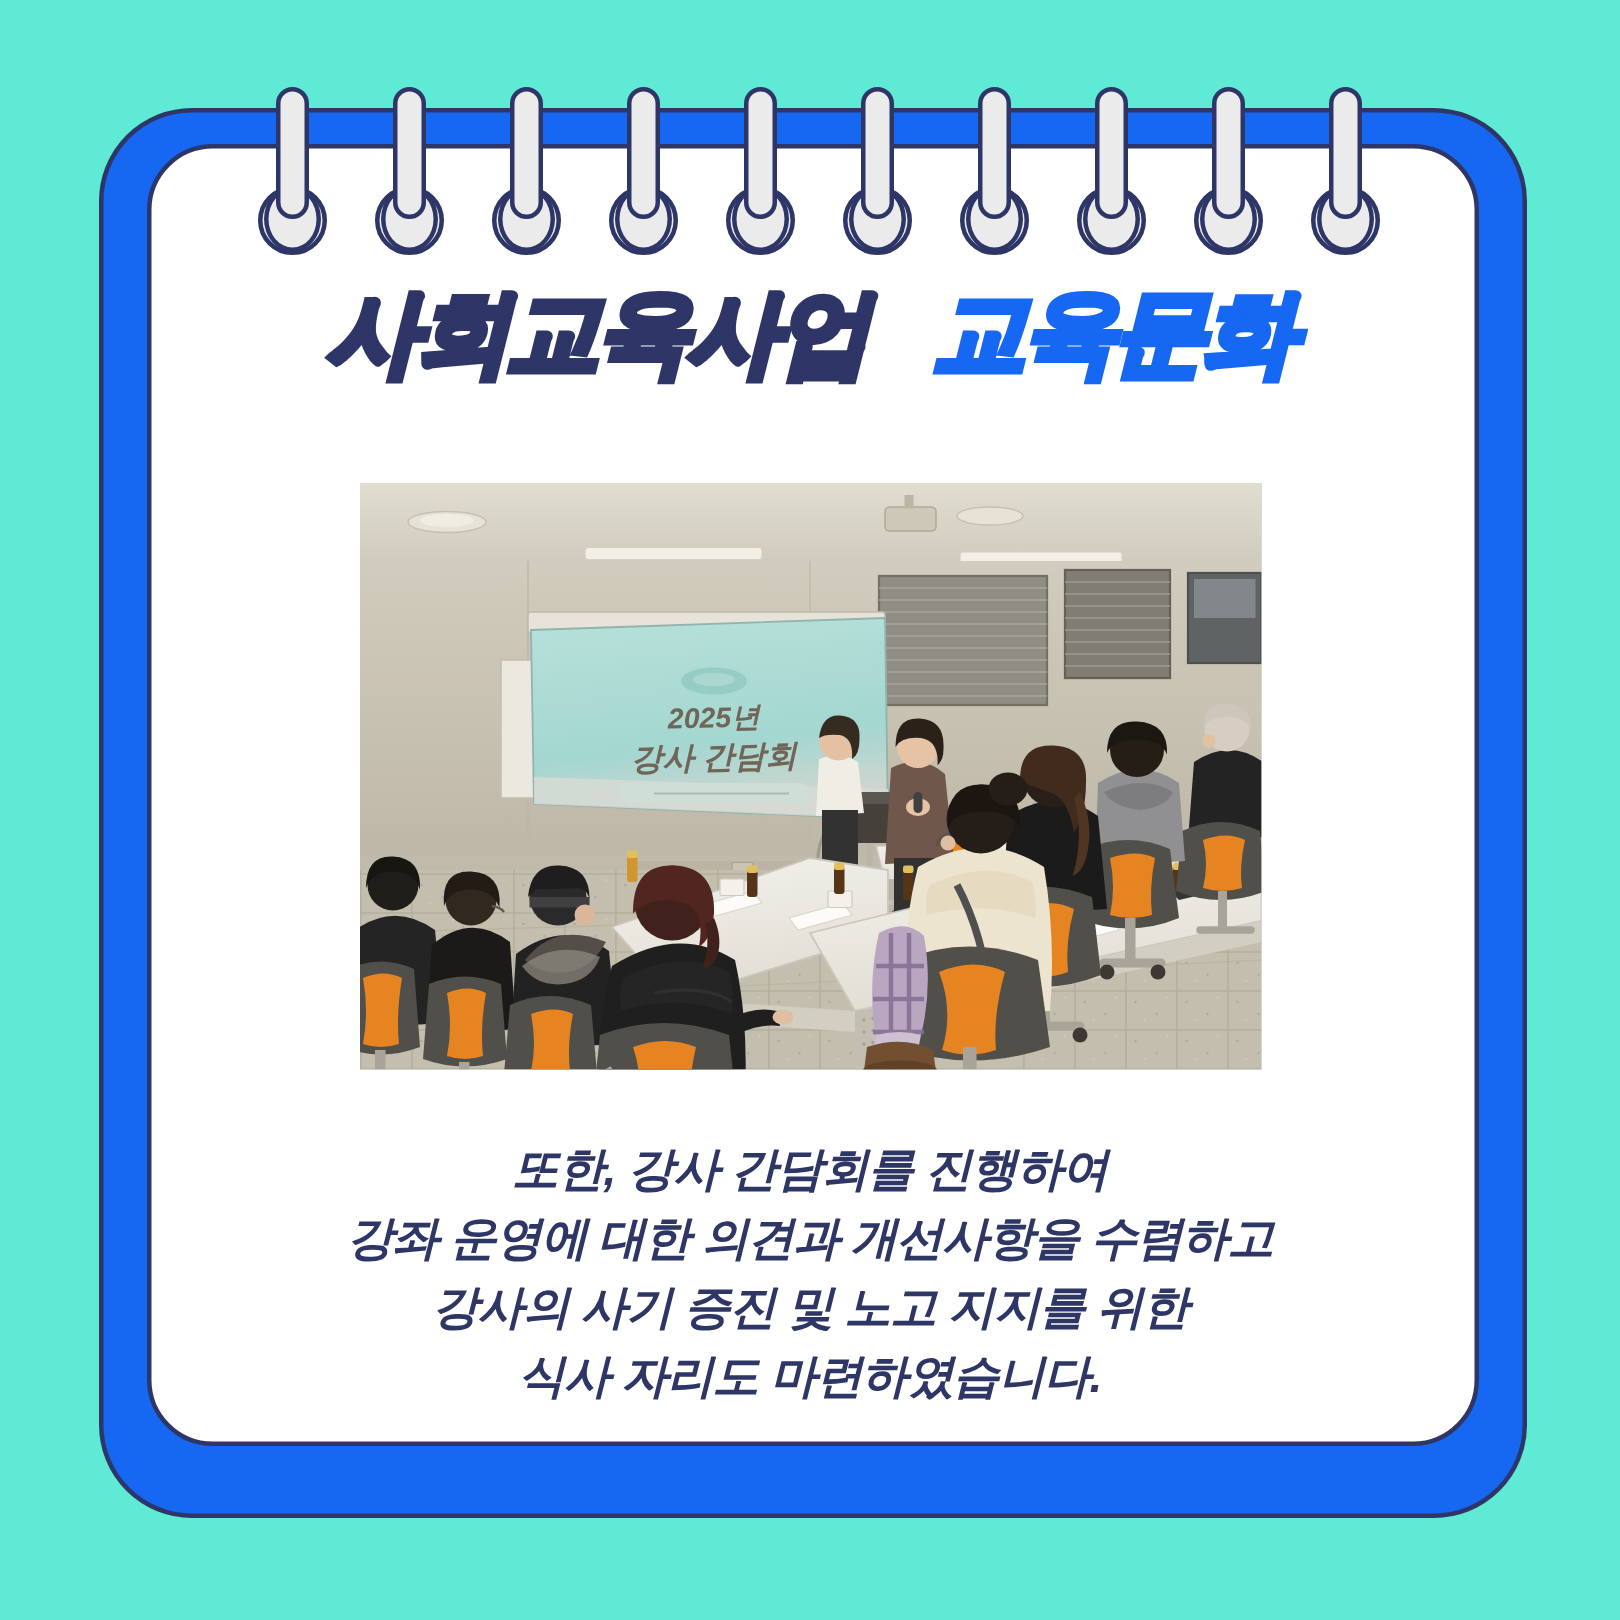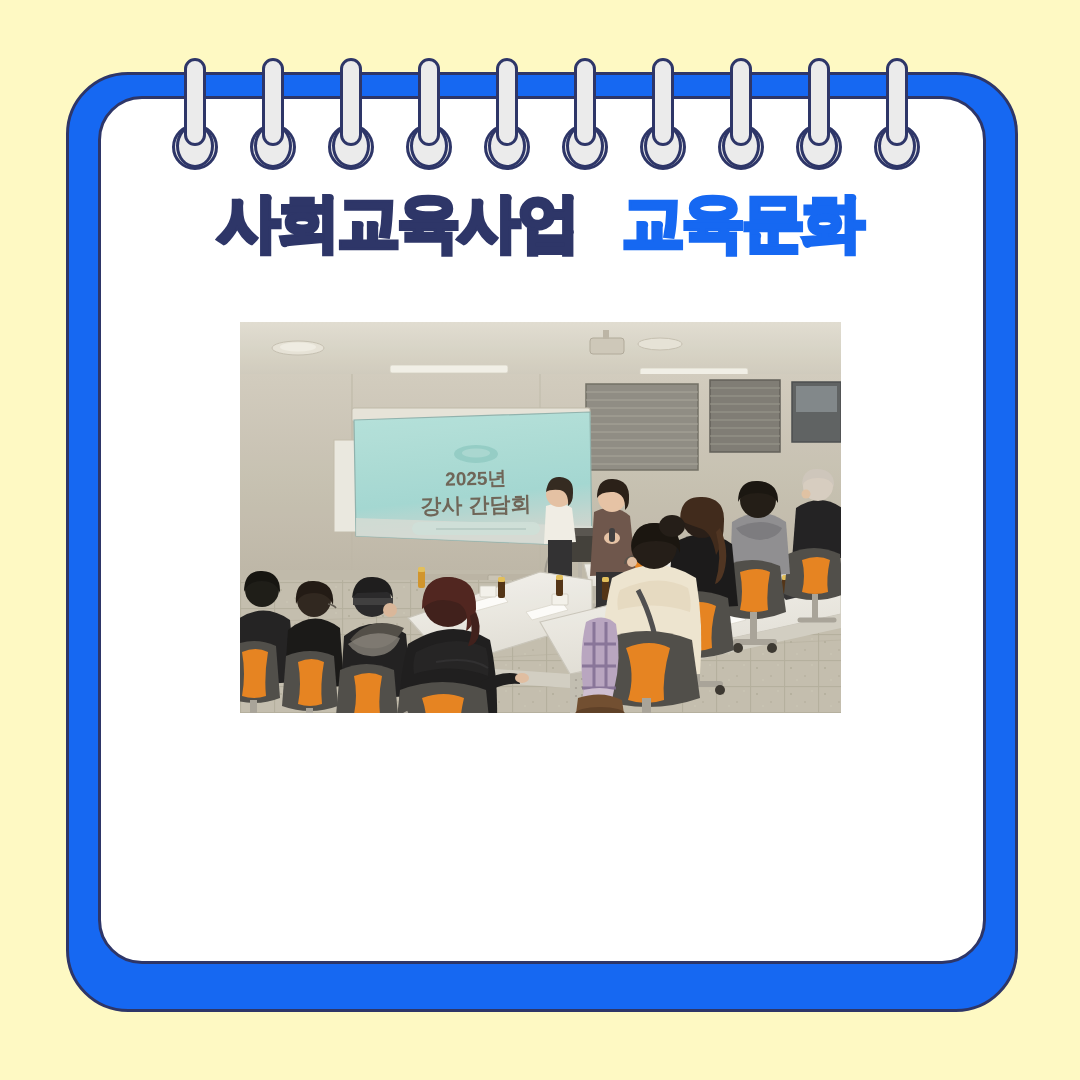--- a/index.html
+++ b/index.html
@@ -8,21 +8,22 @@
   html, body {
     width:1080px; height:1080px;
     background:#ececec;
     font-family:"Liberation Sans", sans-serif;
     overflow:hidden;
   }
 
   #card-root {
     position:relative;
     width:1080px; height:1080px;
-    background:#fef9c3;
+    background:#5eead4;
+    font-style:italic;
   }
 
   
   .paper-stack {
     position:absolute;
     background:#ececec;
     border:3px solid #2e3668;
     border-radius:48px;
   }
   .paper-stack.s3 { left:82px;  top:96px;  width:920px; height:906px; }
@@ -495,20 +496,26 @@
           <path d="M344,368 q16,-4 30,0 l-2,10 q-14,4 -30,0z" fill="#cfc0d6"></path>
         </g>
         <path d="M338,376 q24,-8 44,2 l2,14 q-26,8 -48,0 z" fill="#6e4a2e"></path>
         <ellipse cx="360" cy="392" rx="25" ry="7" fill="#5a3b24"></ellipse>
       </g>
 
       <rect x="0" y="0" width="601" height="391" fill="#c9a97a" opacity="0.05"></rect>
     </svg>
   </div>
 
+  <div id="caption">
+    <span class="cap-line">또한, 강사 간담회를 진행하여</span>
+    <span class="cap-line">강좌 운영에 대한 의견과 개선사항을 수렴하고</span>
+    <span class="cap-line">강사의 사기 증진 및 노고 지지를 위한</span>
+    <span class="cap-line">식사 자리도 마련하였습니다.</span>
+  </div>
 
   <div id="spiral-binding">
       <div class="ring" style="left: 172px;">
         <div class="ring-loop"></div>
         <div class="ring-loop-b"></div>
         <div class="ring-shaft"></div>
       </div>
       <div class="ring" style="left: 250px;">
         <div class="ring-loop"></div>
         <div class="ring-loop-b"></div>

